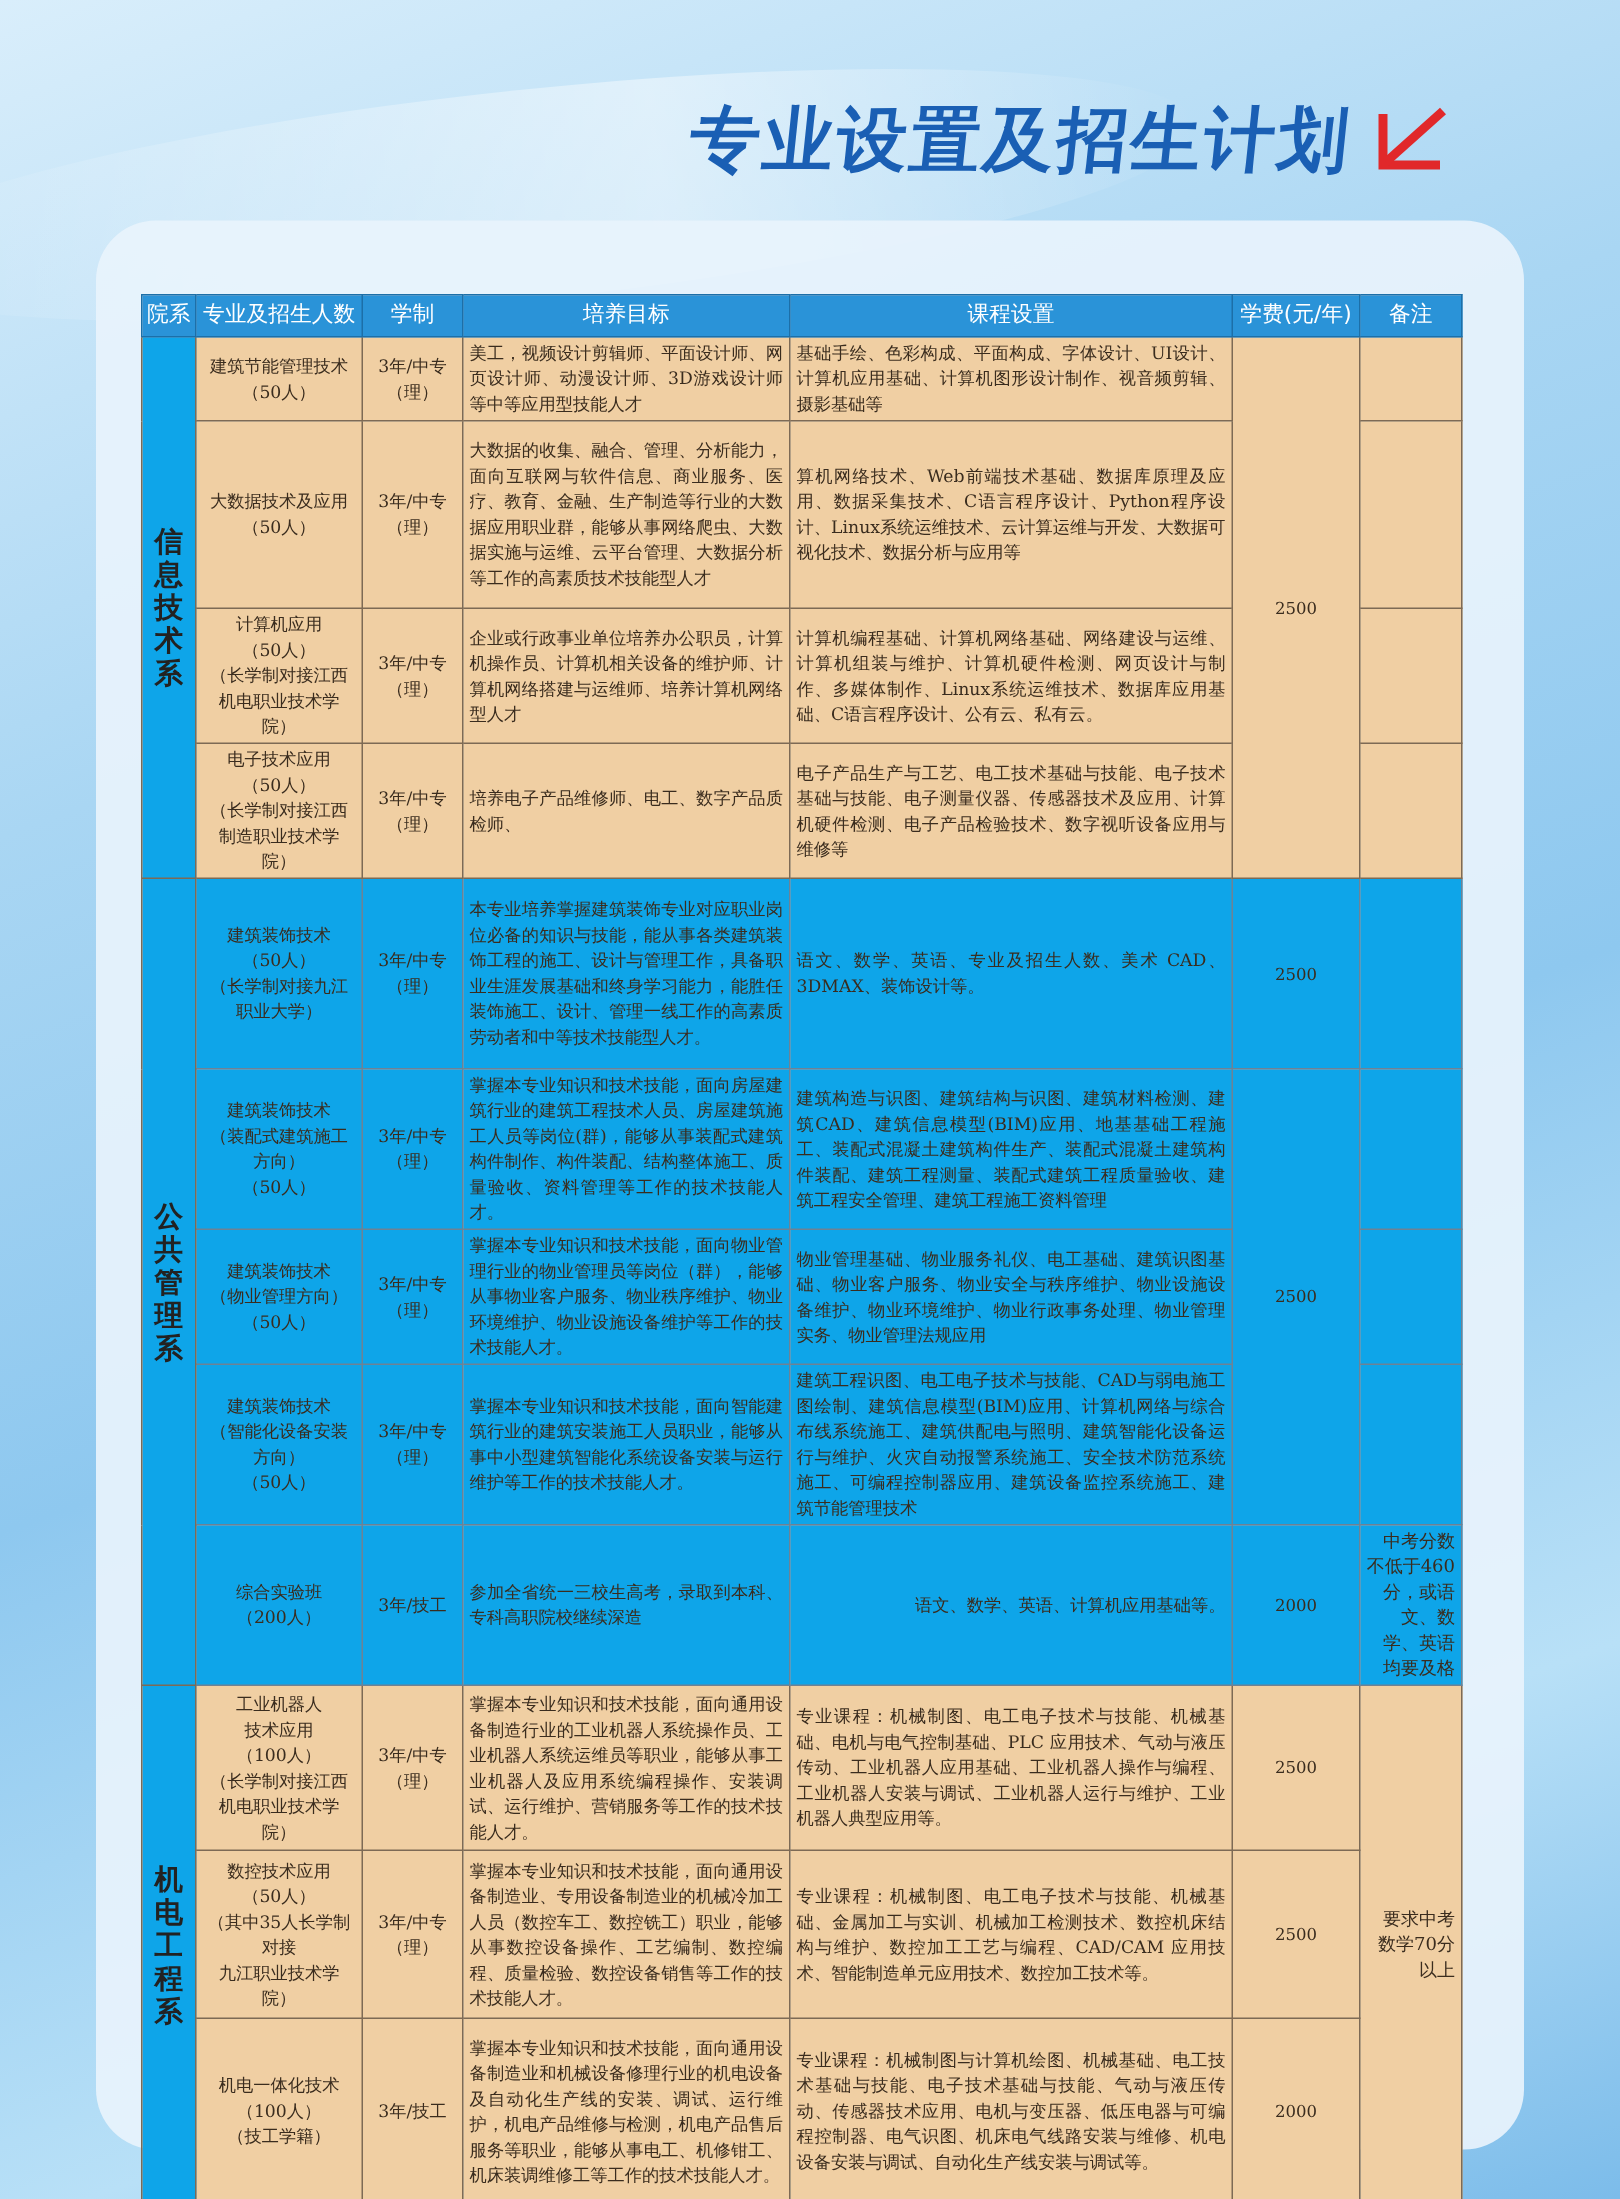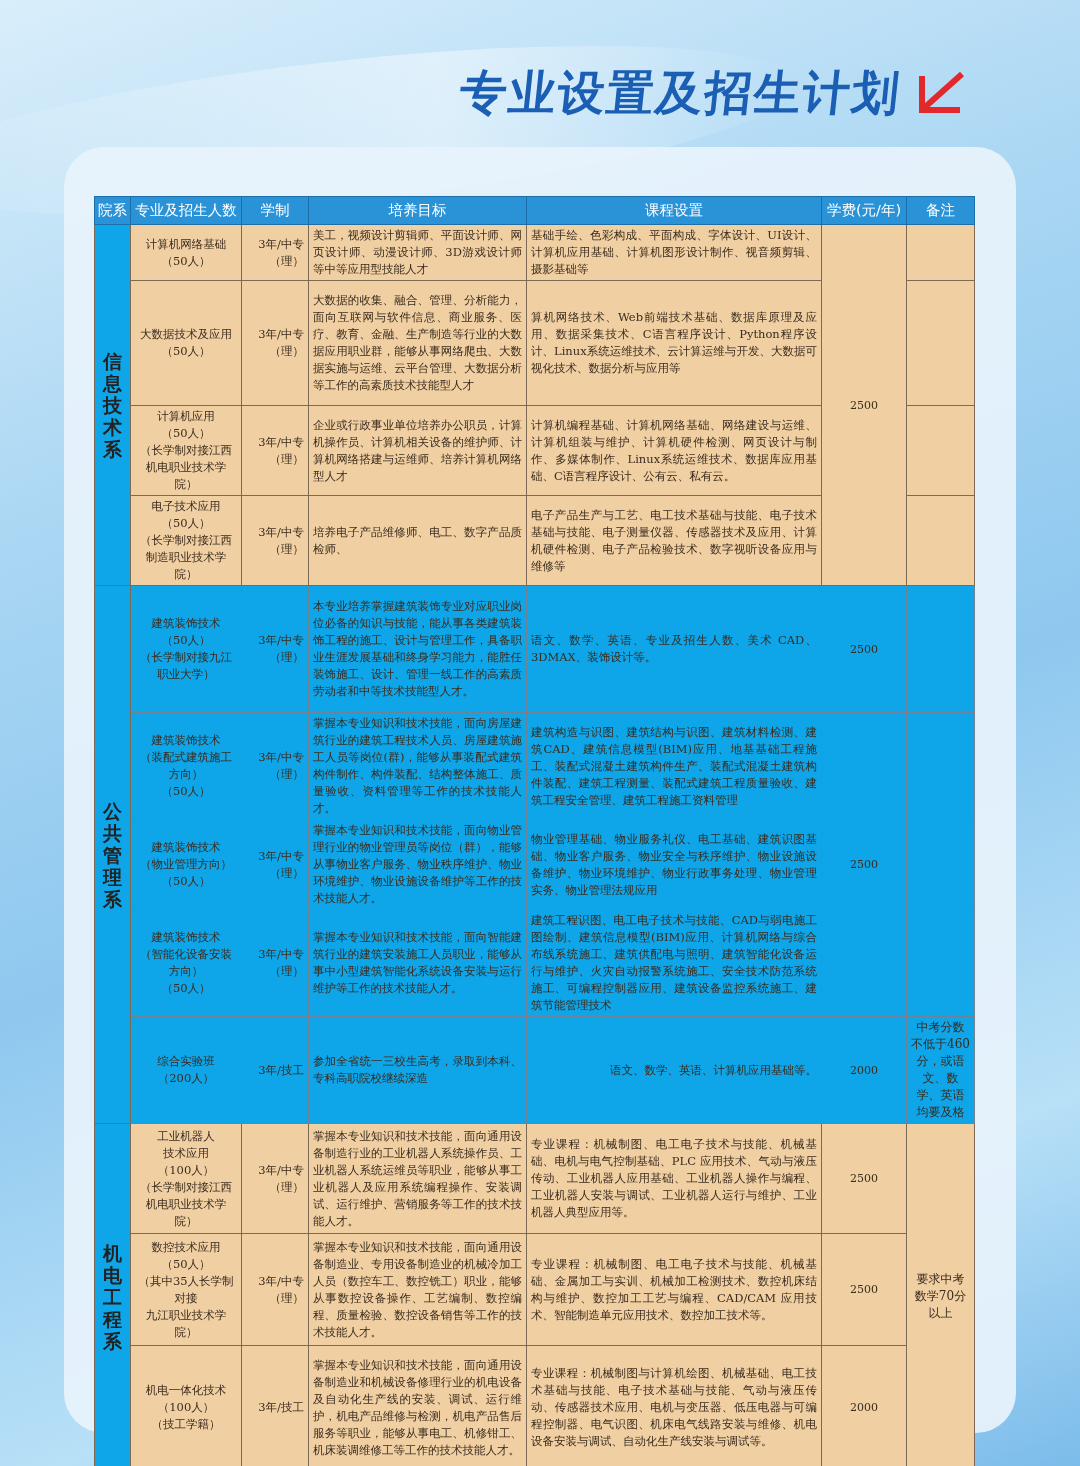--- a/index.html
+++ b/index.html
@@ -39,24 +39,24 @@
   table.plan td { border: 1px solid #7d6a55; padding: 2px 4px; vertical-align: middle; }
   td.dept {
     background: #0ea5e9; text-align: center;
     font-family: "DejaVu Sans", sans-serif; font-weight: bold; font-size: 19px; line-height: 22px;
     color: #222; border-color: #8a8a8a;
   }
   td.dept span { display: inline-block; width: 20px; word-break: break-all; }
   tr.tan td.c { background: #f0cfa3; }
   tr.blue td.c { background: #0ea5e9; border-color: #6f8294; }
   td.major { text-align: center; white-space: pre-line; }
-  td.sys { text-align: right; white-space: pre-line; }
+  td.sys { text-align: center; white-space: pre-line; }
   td.goal, td.course { text-align: justify; }
   td.fee { text-align: center; font-size: 11px; }
-  td.note { text-align: center; font-size: 12px; line-height: 17px; }
+  td.note { text-align: right; font-size: 12px; line-height: 17px; }
 </style>
 </head>
 <body>
 
 <div class="swoosh"></div>
 
 <div class="page-title">专业设置及招生计划</div>
 <svg class="title-arrow" viewBox="0 0 50 46">
   <polyline points="6,6 6,40 44,40" fill="none" stroke="#e1282a" stroke-width="6"></polyline>
   <line x1="8" y1="38" x2="46" y2="4" stroke="#e1282a" stroke-width="6"></line>
@@ -82,21 +82,21 @@
       <th>培养目标</th>
       <th>课程设置</th>
       <th>学费(元/年)</th>
       <th>备注</th>
     </tr>
   </thead>
   <tbody>
 
     <tr class="tan" style="height:55px">
       <td class="dept" rowspan="4"><span>信息技术系</span></td>
-      <td class="c major">计算机网络基础
+      <td class="c major">建筑节能管理技术
 （50人）</td>
       <td class="c sys">3年/中专
 （理）</td>
       <td class="c goal">美工，视频设计剪辑师、平面设计师、网页设计师、动漫设计师、3D游戏设计师等中等应用型技能人才</td>
       <td class="c course">基础手绘、色彩构成、平面构成、字体设计、UI设计、计算机应用基础、计算机图形设计制作、视音频剪辑、摄影基础等</td>
       <td class="c fee" rowspan="4">2500</td>
       <td class="c note"></td>
     </tr>
     <tr class="tan" style="height:125px">
       <td class="c major">大数据技术及应用

